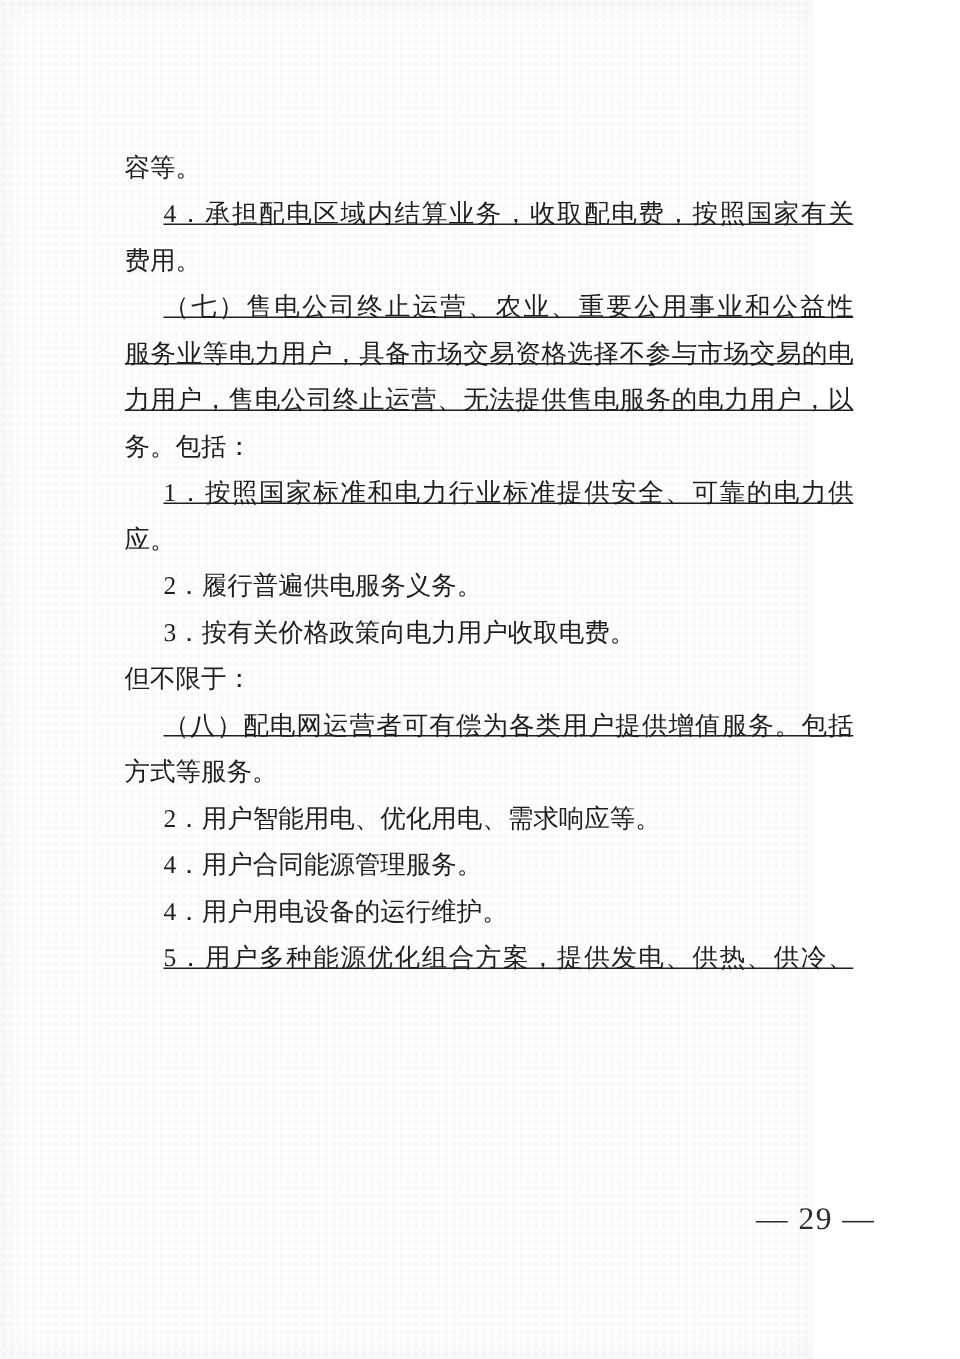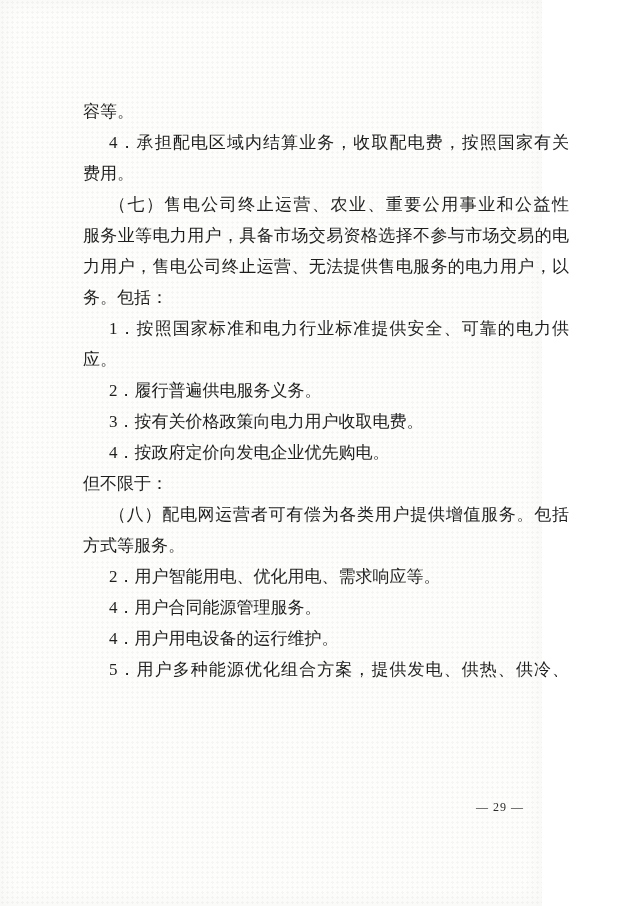--- a/index.html
+++ b/index.html
@@ -36,26 +36,27 @@
     overflow: hidden;
     text-align: left;
   }
   .line.indent {
     padding-left: 26px;
   }
   .line.fill {
     text-align: justify;
     text-align-last: justify;
     text-justify: inter-character;
+    text-decoration: underline;
   }
   .page-number {
     position: absolute;
-    left: 476px;
+    left: 504px;
     top: 800px;
-    font-size: 12px;
+    font-size: 21px;
     letter-spacing: 1px;
     color: #2a2a2a;
     white-space: nowrap;
   }
 </style>
 </head>
 <body>
 
 <div class="page">
   <div class="text-block">
@@ -77,21 +78,20 @@
       <div class="line">务。包括：</div>
 
       <div class="line indent fill">1．按照国家标准和电力行业标准提供安全、可靠的电力供</div>
 
       <div class="line">应。</div>
 
       <div class="line indent">2．履行普遍供电服务义务。</div>
 
       <div class="line indent">3．按有关价格政策向电力用户收取电费。</div>
 
-      <div class="line indent">4．按政府定价向发电企业优先购电。</div>
 
       <div class="line">但不限于：</div>
 
       <div class="line indent fill">（八）配电网运营者可有偿为各类用户提供增值服务。包括</div>
 
 
       <div class="line">方式等服务。</div>
 
       <div class="line indent">2．用户智能用电、优化用电、需求响应等。</div>
 

